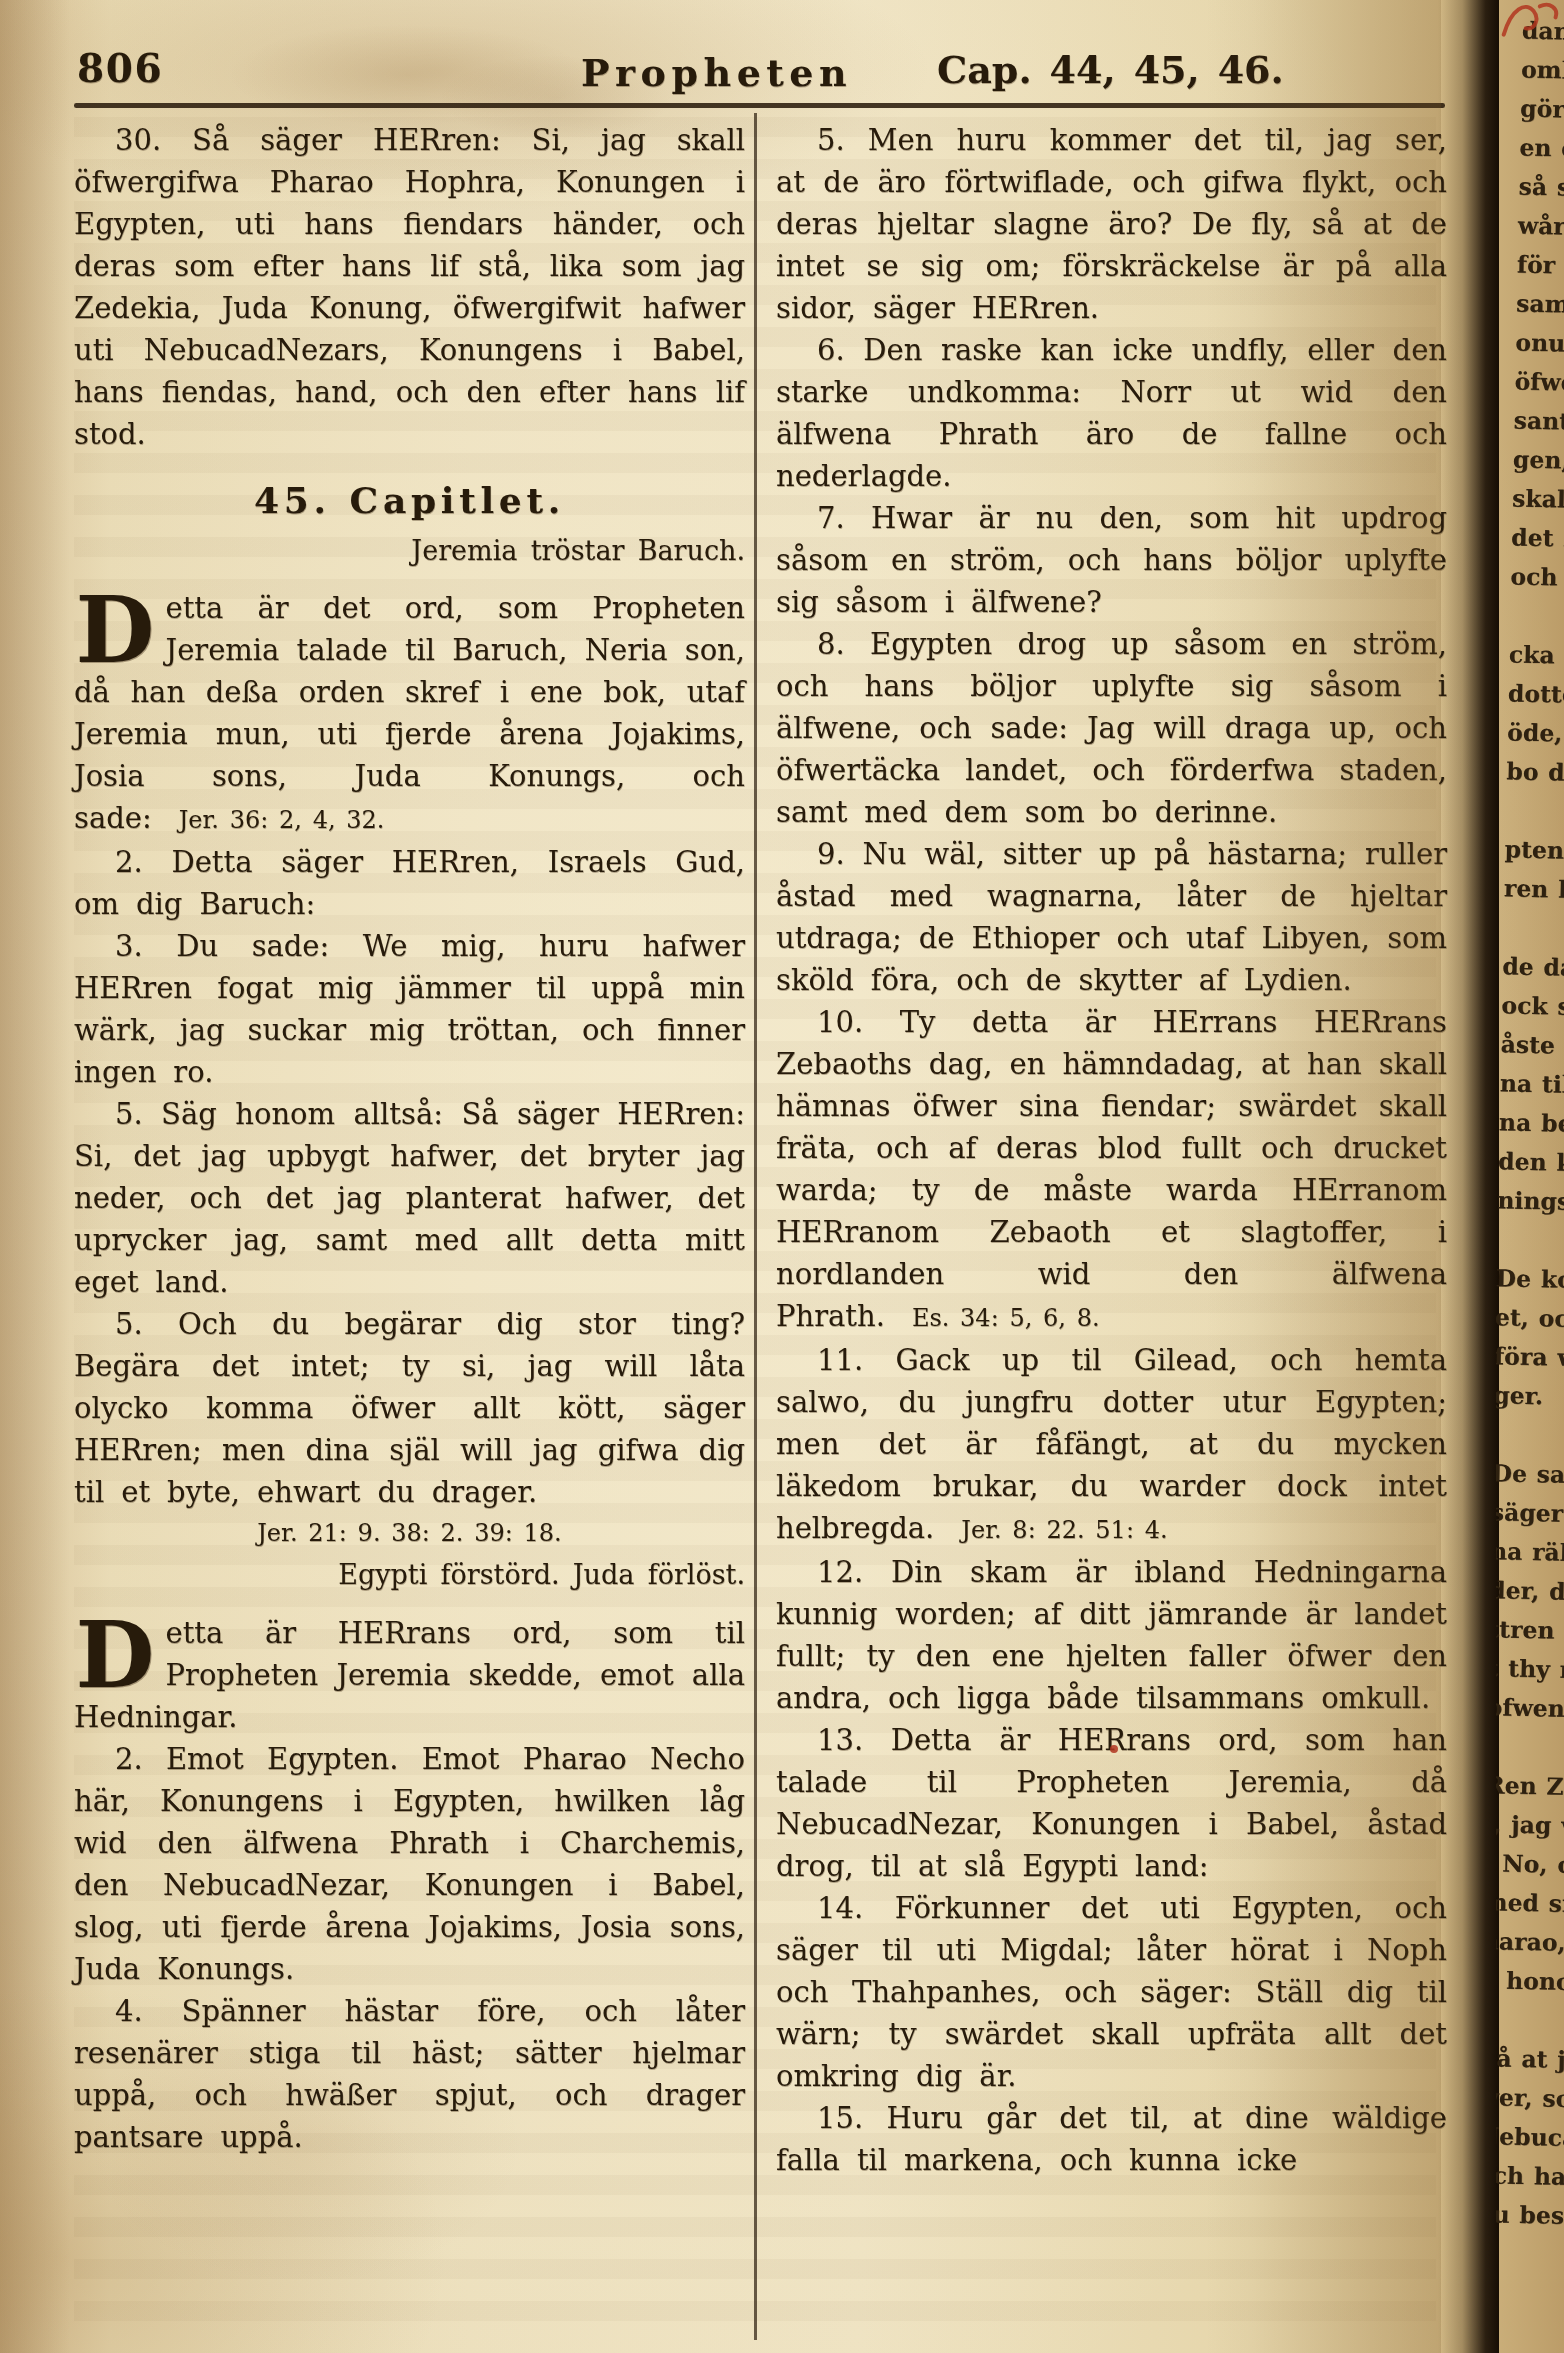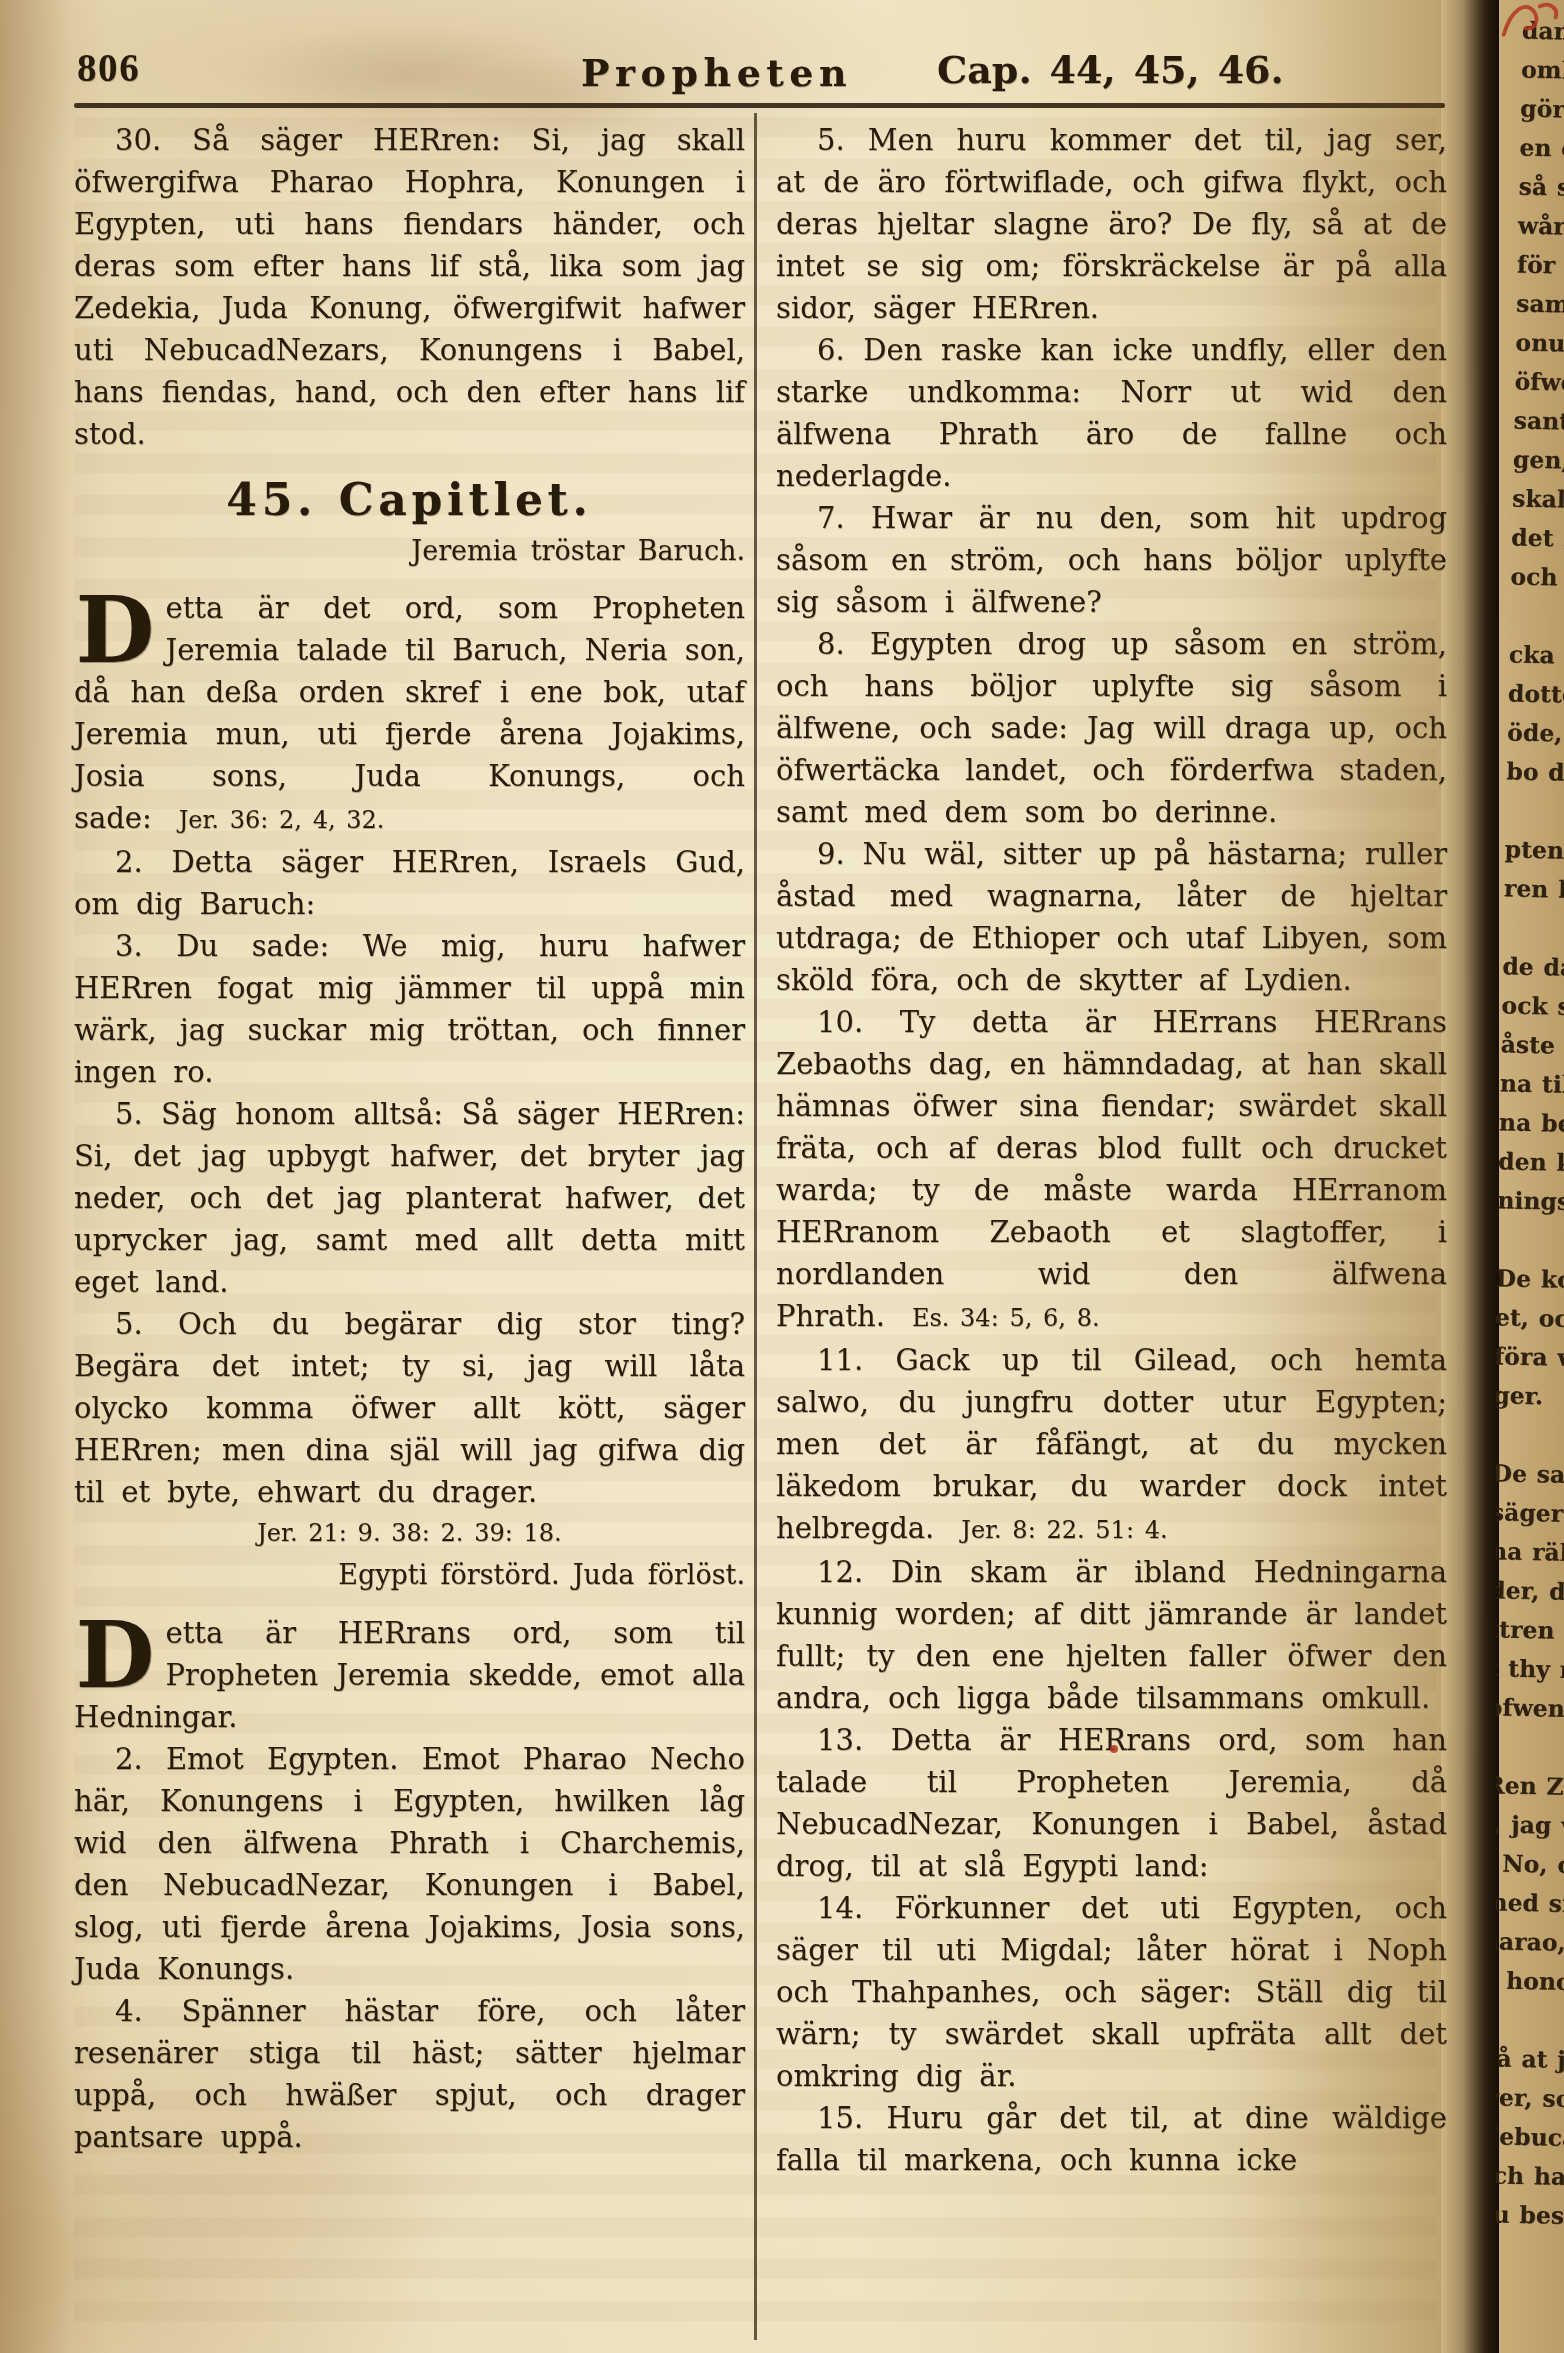--- a/index.html
+++ b/index.html
@@ -19,37 +19,37 @@
   }
   
   #page::before{content:"";position:absolute;left:0;top:0;width:70px;height:100%;
     background:linear-gradient(270deg,rgba(120,85,40,0) 0%,rgba(120,85,40,0.28) 100%);}
   #page::after{content:"";position:absolute;left:1205px;top:0;width:236px;height:100%;
     background:linear-gradient(90deg,rgba(115,82,38,0) 0%,rgba(115,82,38,0.22) 100%);}
 
   .abs{position:absolute;}
   .ink{color:#271b0b;text-shadow:0.5px 0.5px 0 rgba(62,42,20,0.35);}
 
-  .hdr-num{left:77px;top:45px;font-size:39px;font-weight:bold;letter-spacing:1.6px;font-family:Liberation Serif, serif;}
+  .hdr-num{left:77px;top:45px;font-size:39px;font-weight:bold;letter-spacing:1.6px;}
   .hdr-title{left:581px;top:50px;font-size:38px;font-weight:bold;letter-spacing:5.5px;word-spacing:3.1px;}
   .hdr-caps{left:937px;top:47px;font-size:38px;font-weight:bold;word-spacing:4.7px;}
   .hdr-rule{left:74px;top:103px;width:1371px;height:4.7px;background:#2b1d0d;border-radius:2.3px;opacity:.88;}
   .col-divider{left:754px;top:113px;width:3.1px;height:2227px;background:#2b1d0d;opacity:.7;}
 
   .column{width:671px;font-size:29px;line-height:42px;text-align:justify;word-spacing:7.8px;}
   #col-left{left:74px;top:119px;}
   #col-right{left:776px;top:119px;}
 
   .verse{margin:0;text-indent:41px;}
   .verse-nodent{margin:0;text-indent:0;}
   .dropcap{float:left;font-size:91px;line-height:70px;font-weight:bold;margin:7.8px 11px 0 1.6px;
     text-shadow:0.8px 0.8px 0 rgba(62,42,20,0.4);}
   .ref-line{text-align:center;font-size:24px;line-height:36px;word-spacing:3.1px;margin:1.6px 0 3.1px;}
   .ref-inline{font-size:24px;word-spacing:3.1px;margin-left:27px;white-space:nowrap;}
-  .chap-head{text-align:center;font-size:44px;font-weight:bold;letter-spacing:4.7px;word-spacing:1.6px;
+  .chap-head{text-align:center;font-size:36px;font-weight:bold;letter-spacing:4.7px;word-spacing:1.6px;
     margin:23.5px 0 9.4px;text-indent:0;}
   .chap-sub{text-align:right;font-size:27px;word-spacing:4.7px;margin:0 0 15.6px;text-indent:0;}
 
   
   #gutter{left:1438px;top:0;width:61px;height:2354px;
     background:linear-gradient(90deg,rgba(56,38,16,0) 0%,rgba(56,38,16,0.3) 40%,rgba(25,15,5,0.9) 78%,#160d04 100%);}
   #edge-strip{left:1496px;top:0;width:69px;height:2354px;overflow:hidden;
     background:linear-gradient(90deg,#241708 0%,#5d4828 9%,#97including 0%,#a08052 26%,#bda173 48%,#ccb285 75%,#d4bc90 100%);}
   #edge-text{position:absolute;left:3.1px;top:14px;width:258px;
     font-size:23.5px;line-height:39px;font-weight:bold;color:#2e2110;

